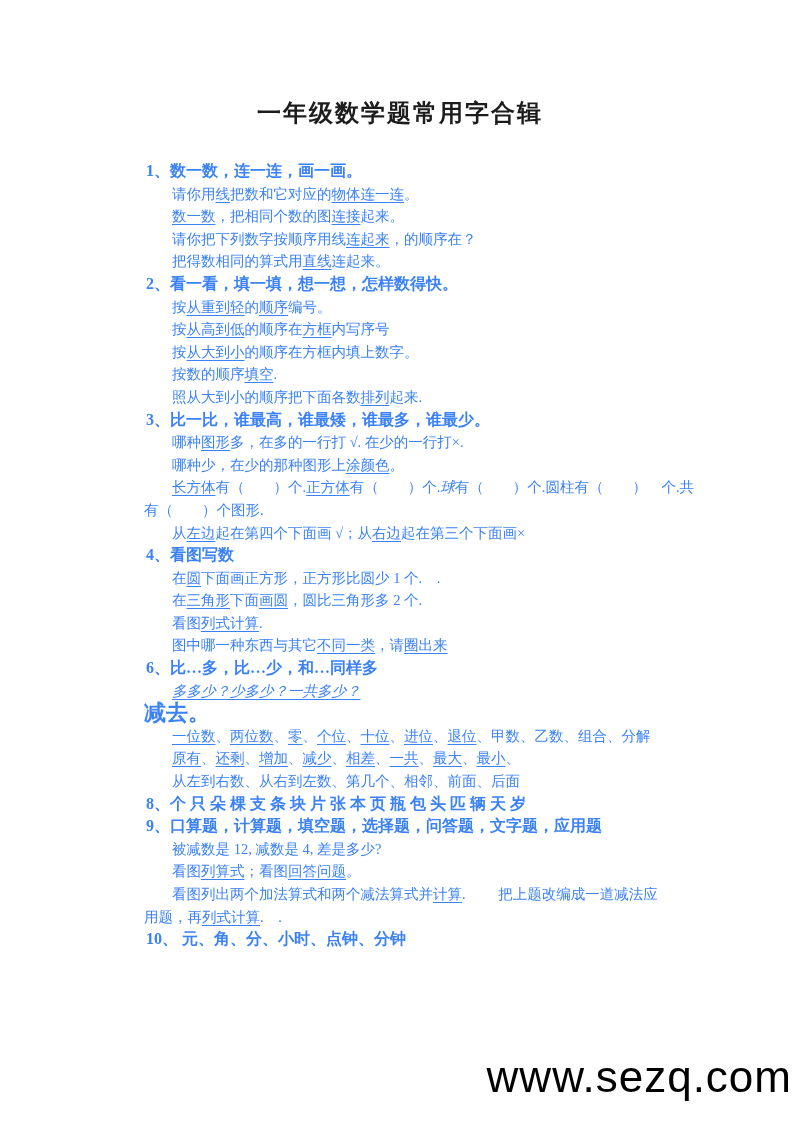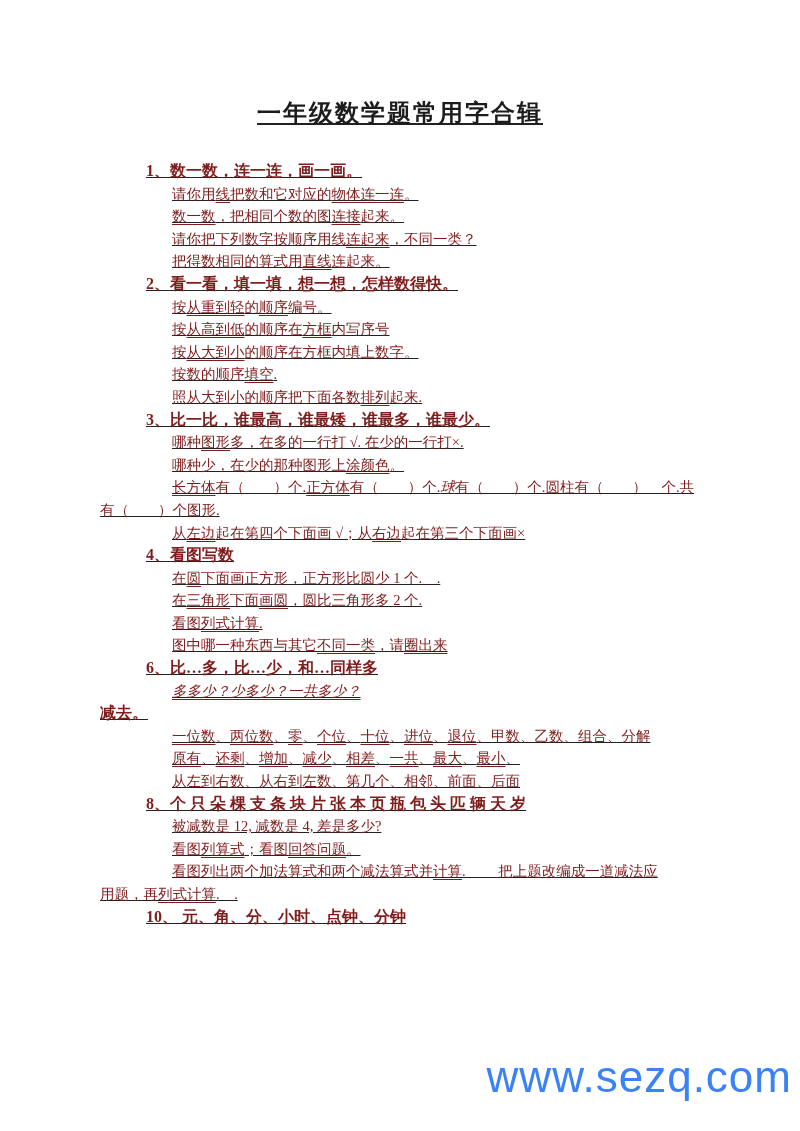--- a/index.html
+++ b/index.html
@@ -7,78 +7,77 @@
     width: 800px; height: 1131px;
     background: #ffffff;
     font-family: "Liberation Serif", "DejaVu Serif", serif;
     color: #212121;
   }
   .page {
     position: relative;
     width: 800px; height: 1131px;
     background: #ffffff;
     overflow: hidden;
-    text-decoration: underline;
   }
   .title {
     margin: 0;
     padding-top: 97px;
     text-align: center;
     font-size: 24px;
     font-weight: bold;
     letter-spacing: 2px;
     color: #1c1c1c;
   }
   .content {
     margin-top: 31px;
     padding-left: 100px;
     padding-right: 84px;
   }
   .line {
     white-space: pre;
     line-height: 22.6px;
     height: 22.6px;
     font-size: 14.5px;
-    color: #7f1d1d;
+    color: #3b82f6;
   }
   .line.heading {
     padding-left: 46px;
     font-weight: bold;
     font-size: 16px;
   }
   .line.body { padding-left: 72px; }
-  .line.cont { padding-left: 0; }
-  .line.b { font-weight: bold; font-size: 16px; }
+  .line.cont { padding-left: 0; margin-left: 44px; }
+  .line.b { font-weight: bold; font-size: 22px; }
   span.u {
     text-decoration: underline;
     text-underline-offset: 3px;
     text-decoration-thickness: 1px;
   }
   span.i { font-style: italic; }
   .watermark {
     position: absolute;
     top: 1052px;
     right: 8px;
     font-family: "Liberation Sans", "DejaVu Sans", sans-serif;
     font-size: 44px;
     font-weight: 400;
-    color: #3b82f6;
+    color: #000000;
     letter-spacing: 1px;
   }
 </style>
 </head>
 <body>
 
 <div class="page">
   <h1 class="title">一年级数学题常用字合辑</h1>
   <div class="content">
       <div class="line heading"><span>1、数一数，连一连，画一画。</span></div>
       <div class="line body"><span>请你用</span><span class="u">线</span><span>把数和它对应的</span><span class="u">物体连一连</span><span>。</span></div>
       <div class="line body"><span class="u">数一数</span><span>，把相同个数的图</span><span class="u">连接</span><span>起来。</span></div>
-      <div class="line body"><span>请你把下列数字按顺序用线</span><span class="u">连起来</span><span>，不同一类？</span></div>
+      <div class="line body"><span>请你把下列数字按顺序用线</span><span class="u">连起来</span><span>，的顺序在？</span></div>
       <div class="line body"><span>把得数相同的算式用</span><span class="u">直线</span><span>连起来。</span></div>
       <div class="line heading"><span>2、看一看，填一填，想一想，怎样数得快。</span></div>
       <div class="line body"><span>按</span><span class="u">从重到轻</span><span>的</span><span class="u">顺序</span><span>编号。</span></div>
       <div class="line body"><span>按</span><span class="u">从高到低</span><span>的顺序在</span><span class="u">方框</span><span>内写序号</span></div>
       <div class="line body"><span>按</span><span class="u">从大到小</span><span>的顺序在方框内填上数字。</span></div>
       <div class="line body"><span>按数的顺序</span><span class="u">填空</span><span>.</span></div>
       <div class="line body"><span>照从大到小的顺序把下面各数</span><span class="u">排列</span><span>起来.</span></div>
       <div class="line heading"><span>3、比一比，谁最高，谁最矮，谁最多，谁最少。</span></div>
       <div class="line body"><span>哪种</span><span class="u">图形</span><span>多，在多的一行打 √. 在少的一行打×.</span></div>
       <div class="line body"><span>哪种少，在少的那种图形上</span><span class="u">涂颜色</span><span>。</span></div>
@@ -90,20 +89,21 @@
       <div class="line body"><span>在</span><span class="u">三角形</span><span>下面</span><span class="u">画圆</span><span>，圆比三角形多 2 个.</span></div>
       <div class="line body"><span>看图</span><span class="u">列式计算</span><span>.</span></div>
       <div class="line body"><span>图中哪一种东西与其它</span><span class="u">不同一类</span><span>，请</span><span class="u">圈出来</span></div>
       <div class="line heading"><span>6、比…多，比…少，和…同样多</span></div>
       <div class="line body"><span class="u i">多多少？少多少？一共多少？</span></div>
       <div class="line cont b"><span>减去。</span></div>
       <div class="line body"><span class="u">一位数</span><span>、</span><span class="u">两位数</span><span>、</span><span class="u">零</span><span>、</span><span class="u">个位</span><span>、</span><span class="u">十位</span><span>、</span><span class="u">进位</span><span>、</span><span class="u">退位</span><span>、甲数、乙数、组合、分解</span></div>
       <div class="line body"><span class="u">原有</span><span>、</span><span class="u">还剩</span><span>、</span><span class="u">增加</span><span>、</span><span class="u">减少</span><span>、</span><span class="u">相差</span><span>、</span><span class="u">一共</span><span>、</span><span class="u">最大</span><span>、</span><span class="u">最小</span><span>、</span></div>
       <div class="line body"><span>从左到右数、从右到左数、第几个、相邻、前面、后面</span></div>
       <div class="line heading"><span>8、个 只 朵 棵 支 条 块 片 张 本 页 瓶 包 头 匹 辆 天 岁</span></div>
+      <div class="line heading"><span>9、口算题，计算题，填空题，选择题，问答题，文字题，应用题</span></div>
       <div class="line body"><span>被减数是 12, 减数是 4, 差是多少?</span></div>
       <div class="line body"><span>看图</span><span class="u">列算式</span><span>；看图</span><span class="u">回答问题</span><span>。</span></div>
       <div class="line body"><span>看图列出两个加法算式和两个减法算式并</span><span class="u">计算</span><span>.　　 把上题改编成一道减法应</span></div>
       <div class="line cont"><span>用题，再</span><span class="u">列式计算</span><span>.　.</span></div>
       <div class="line heading"><span>10、 元、角、分、小时、点钟、分钟</span></div>
     </div>
   <div class="watermark">www.sezq.com</div>
 </div>
 
 </body></html>

